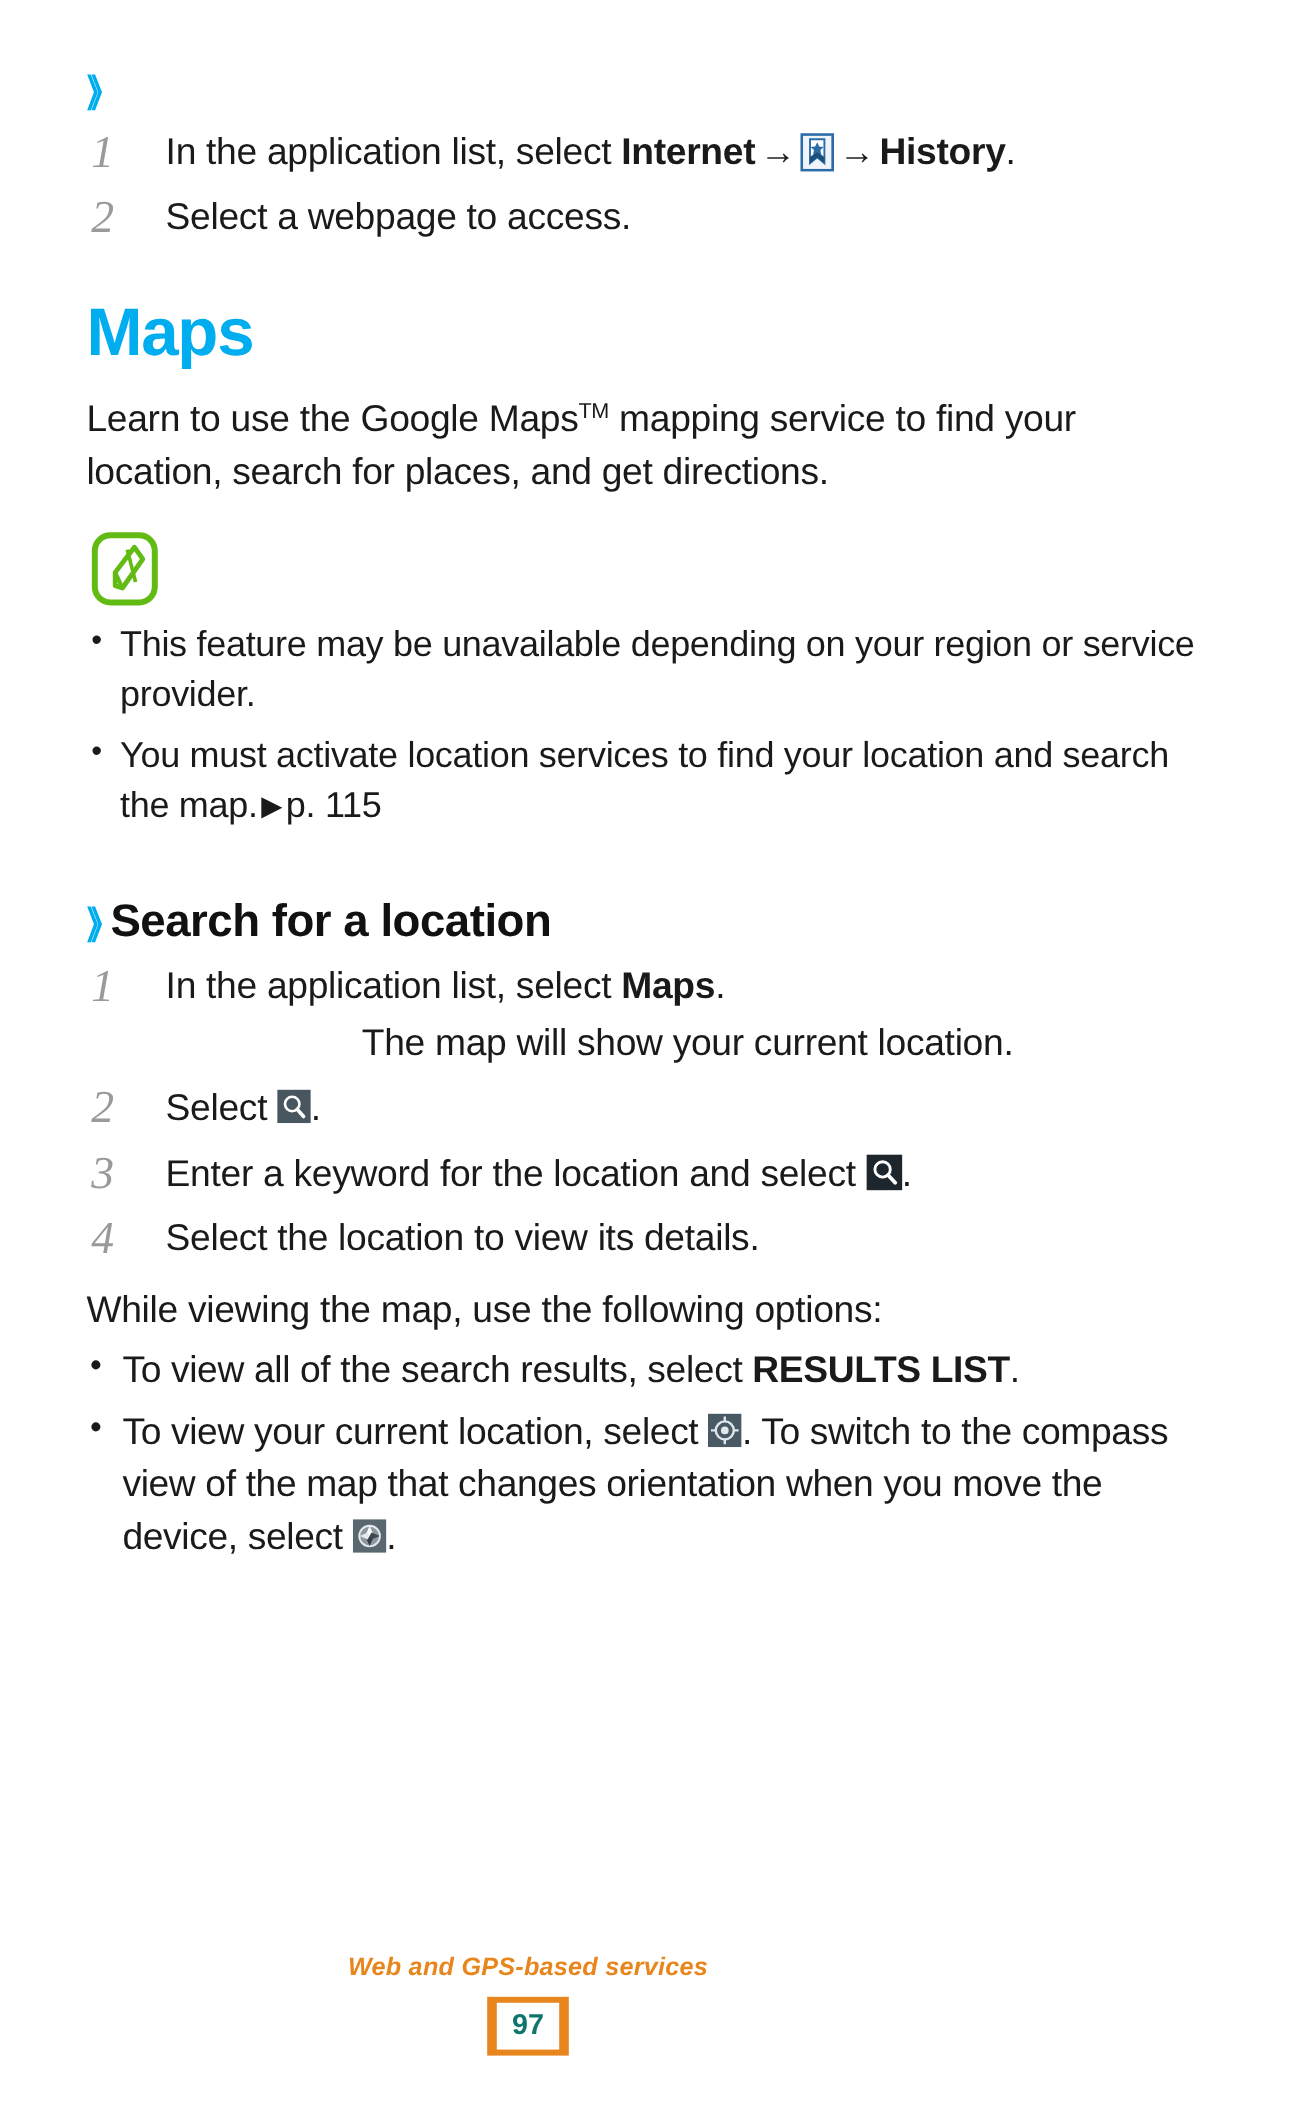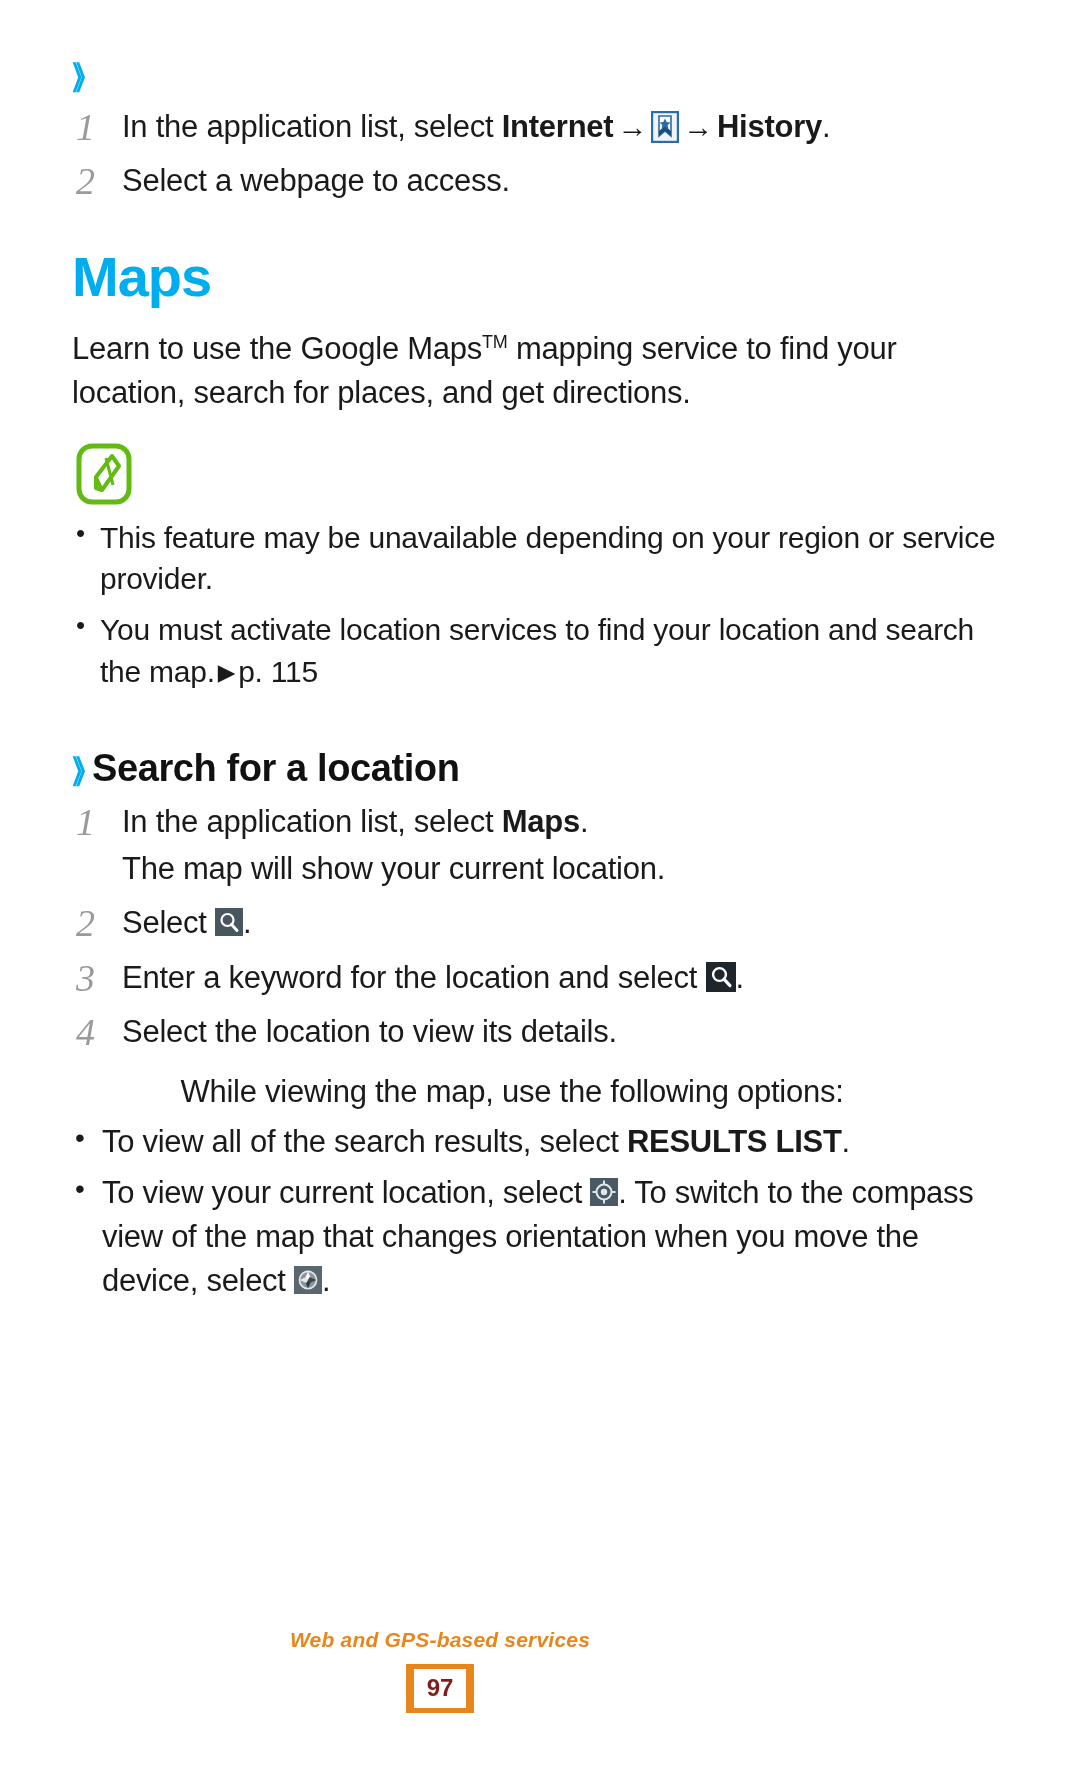--- a/index.html
+++ b/index.html
@@ -70,22 +70,23 @@
     font-family: "Liberation Serif", serif;
     text-align: left;
     padding-left: 4px;
     box-sizing: border-box;
   }
   .step-body {
     flex: 1;
     font-size: 31px;
     line-height: 1.5;
     letter-spacing: -0.25px;
-  }
-  .step-body .sub-line { display: block; }
+    margin-left: 16px;
+  }
+  .step-body .sub-line { display: block; text-align: center; }
 
   
   .para {
     font-size: 31px;
     line-height: 1.42;
     letter-spacing: -0.25px;
     margin: 0 0 6px 0;
     max-width: 880px;
   }
 
@@ -199,21 +200,21 @@
   }
   .pagenum-wrap {
     display: inline-block;
     background: #e8861e;
     padding: 5px 8px 5px 8px;
     min-width: 44px;
   }
   .pagenum {
     display: inline-block;
     background: #ffffff;
-    color: #7f1d1d;
+    color: #0f766e;
     font-size: 24px;
     font-weight: bold;
     line-height: 1;
     padding: 7px 13px 8px 13px;
   }
 </style>
 </head>
 <body>
 
 <div class="page">
@@ -291,21 +292,21 @@
             <line x1="18" y1="17.2" x2="24" y2="23.6" stroke="#ffffff" stroke-width="3.2" stroke-linecap="round"></line>
           </svg></span><span>.</span>
     </div>
   </div>
 
   <div class="step">
     <div class="step-num">4</div>
     <div class="step-body">Select the location to view its details.</div>
   </div>
 
-  <p class="para" style="margin-top:14px;text-align:center;">While viewing the map, use the following options:</p>
+  <p class="para" style="margin-top:14px;">While viewing the map, use the following options:</p>
 
   <ul class="opt-list">
     <li><span>To view all of the search results, select </span><b>RESULTS LIST</b><span>.</span></li>
     <li><span>To view your current location, select </span><span class="ico ico-sq24"><svg viewBox="0 0 28 28" width="28" height="28">
             <rect x="0" y="0" width="28" height="28" fill="#4a5a64"></rect>
             <circle cx="14" cy="14" r="7.5" fill="none" stroke="#dfe7ec" stroke-width="2"></circle>
             <circle cx="14" cy="14" r="3.2" fill="#dfe7ec"></circle>
             <line x1="14" y1="2.5" x2="14" y2="6.5" stroke="#dfe7ec" stroke-width="2"></line>
             <line x1="14" y1="21.5" x2="14" y2="25.5" stroke="#dfe7ec" stroke-width="2"></line>
             <line x1="2.5" y1="14" x2="6.5" y2="14" stroke="#dfe7ec" stroke-width="2"></line>

